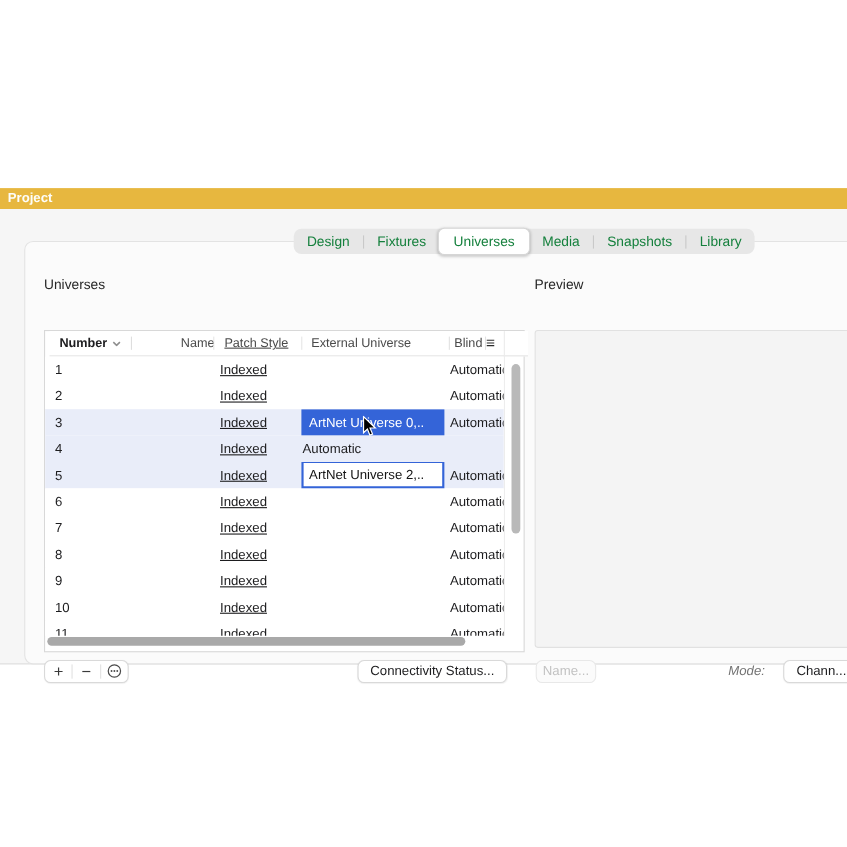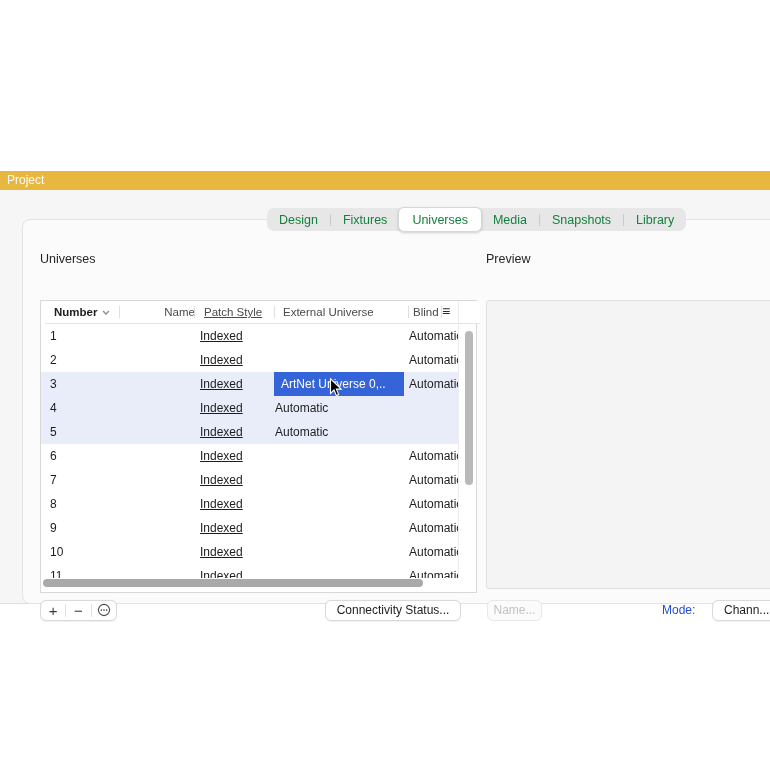--- a/index.html
+++ b/index.html
@@ -1,20 +1,20 @@
 <!DOCTYPE html>
 <html><head>
 <meta charset="utf-8">
 <style>
   html,body{margin:0;padding:0;background:#ffffff;}
   .page{position:relative;width:770px;height:770px;overflow:hidden;background:#ffffff;
         font-family:"Liberation Sans","DejaVu Sans",sans-serif;-webkit-font-smoothing:antialiased;}
   .window{position:absolute;left:0;top:171px;width:770px;height:433px;}
   .titlebar{position:absolute;left:0;top:0;width:770px;height:19px;background:#E7B73F;}
-  .titlebar-text{position:absolute;left:7px;top:0;line-height:19px;font-size:12px;font-weight:400;color:#FDFDF9;}
+  .titlebar-text{position:absolute;left:7px;top:0;line-height:19px;font-size:12px;font-weight:700;color:#FDFDF9;}
   .winbody{position:absolute;left:0;top:19px;width:770px;height:414px;background:#F6F6F6;border-bottom:1px solid #DEDEDE;box-sizing:border-box;}
 
   .groupbox{position:absolute;left:22px;top:29px;width:756px;height:385px;background:#FBFBFB;
             border:1px solid #E3E3E3;border-radius:8px;box-sizing:border-box;}
 
   
   .tabbar{position:absolute;left:267px;top:18px;height:23px;display:flex;align-items:stretch;
           background:#E7E7E7;border-radius:7px;padding:0;}
   .seg{position:relative;display:flex;align-items:center;padding:0 12px;font-size:12.5px;color:#15803d;cursor:default;}
   .seg.selected{background:#FFFFFF;border:1px solid #D6D6D6;border-radius:6px;margin:-1px -1px;
@@ -66,21 +66,21 @@
   .btn-group{position:absolute;left:40px;top:410px;width:77px;height:21px;background:#FFFFFF;
              border:1px solid #D9D9D9;border-radius:6px;box-sizing:border-box;display:flex;align-items:center;
              box-shadow:0 .5px 1px rgba(0,0,0,0.06);}
   .gbtn{flex:1;text-align:center;font-size:15px;color:#3a3a3a;line-height:19px;cursor:default;}
   .gsep{width:1px;height:13px;background:#E2E2E2;}
   .push-btn{position:absolute;top:410px;height:21px;background:#FFFFFF;border:1px solid #D9D9D9;border-radius:6px;
             box-sizing:border-box;font-size:12px;color:#1d1d1f;text-align:center;line-height:19px;
             box-shadow:0 .5px 1px rgba(0,0,0,0.06);}
   .btn-connectivity{left:325px;width:136px;}
   .btn-edit{left:487px;width:55px;background:#FBFBFB;border-color:#E8E8E8;color:#C2C2C2;box-shadow:none;}
-  .mode-label{position:absolute;left:662px;top:410px;height:21px;line-height:21px;font-size:12px;color:#1d4ed8;}
+  .mode-label{position:absolute;left:662px;top:410px;height:21px;line-height:21px;font-size:12px;color:#737373;font-style:italic;}
   .btn-mode{left:712px;width:70px;text-align:left;padding-left:11px;}
 
   .cursor{position:absolute;left:329px;top:188px;z-index:10;}
 </style>
 </head>
 <body>
 
 <div class="page">
   <div class="window">
 
@@ -146,20 +146,23 @@
             <div class="trow sel">
               <div class="tcell tc-number">4</div>
               <div class="tcell tc-name"></div>
               <div class="tcell tc-patch">Indexed</div>
               <div class="tcell tc-blind">Automatic</div>
             </div>
             <div class="trow sel">
               <div class="tcell tc-number">5</div>
               <div class="tcell tc-name"></div>
               <div class="tcell tc-patch">Indexed</div>
+              <div class="tcell tc-external">
+                <div class="ext-box ext-outlined last">ArtNet Universe 2,..</div>
+              </div>
               <div class="tcell tc-blind">Automatic</div>
             </div>
             <div class="trow">
               <div class="tcell tc-number">6</div>
               <div class="tcell tc-name"></div>
               <div class="tcell tc-patch">Indexed</div>
               <div class="tcell tc-external"></div>
               <div class="tcell tc-blind">Automatic</div>
             </div>
             <div class="trow">

